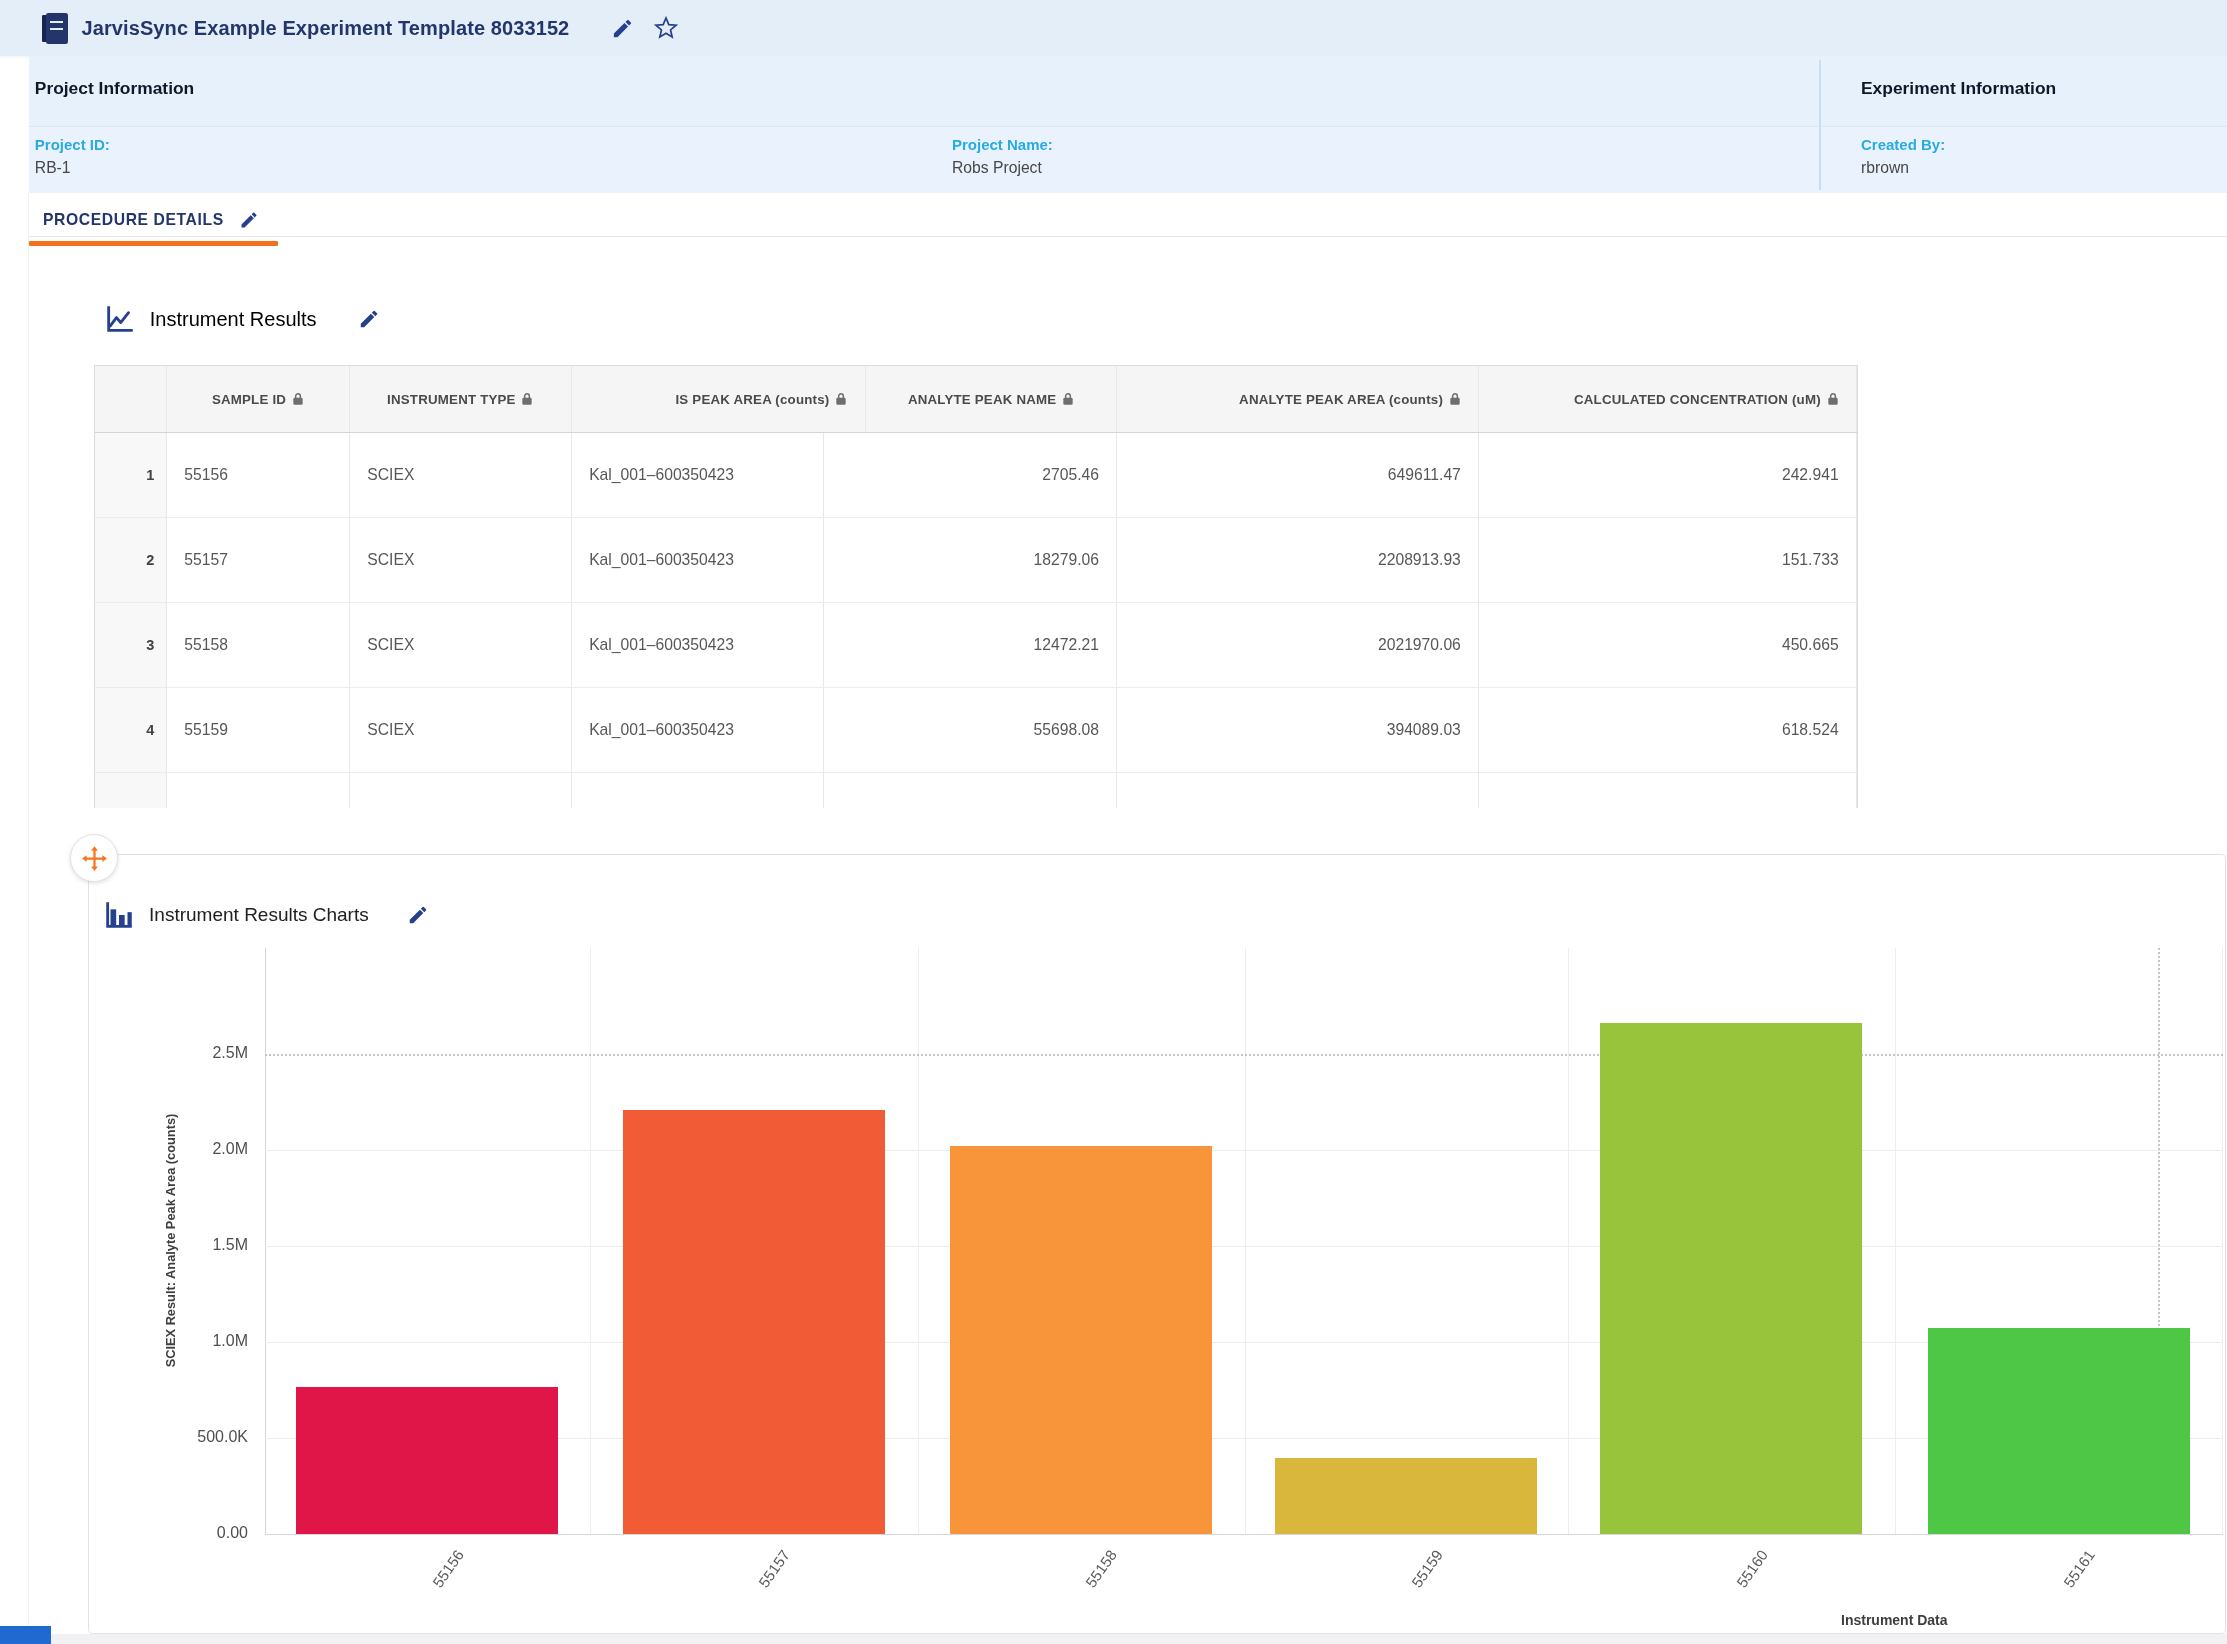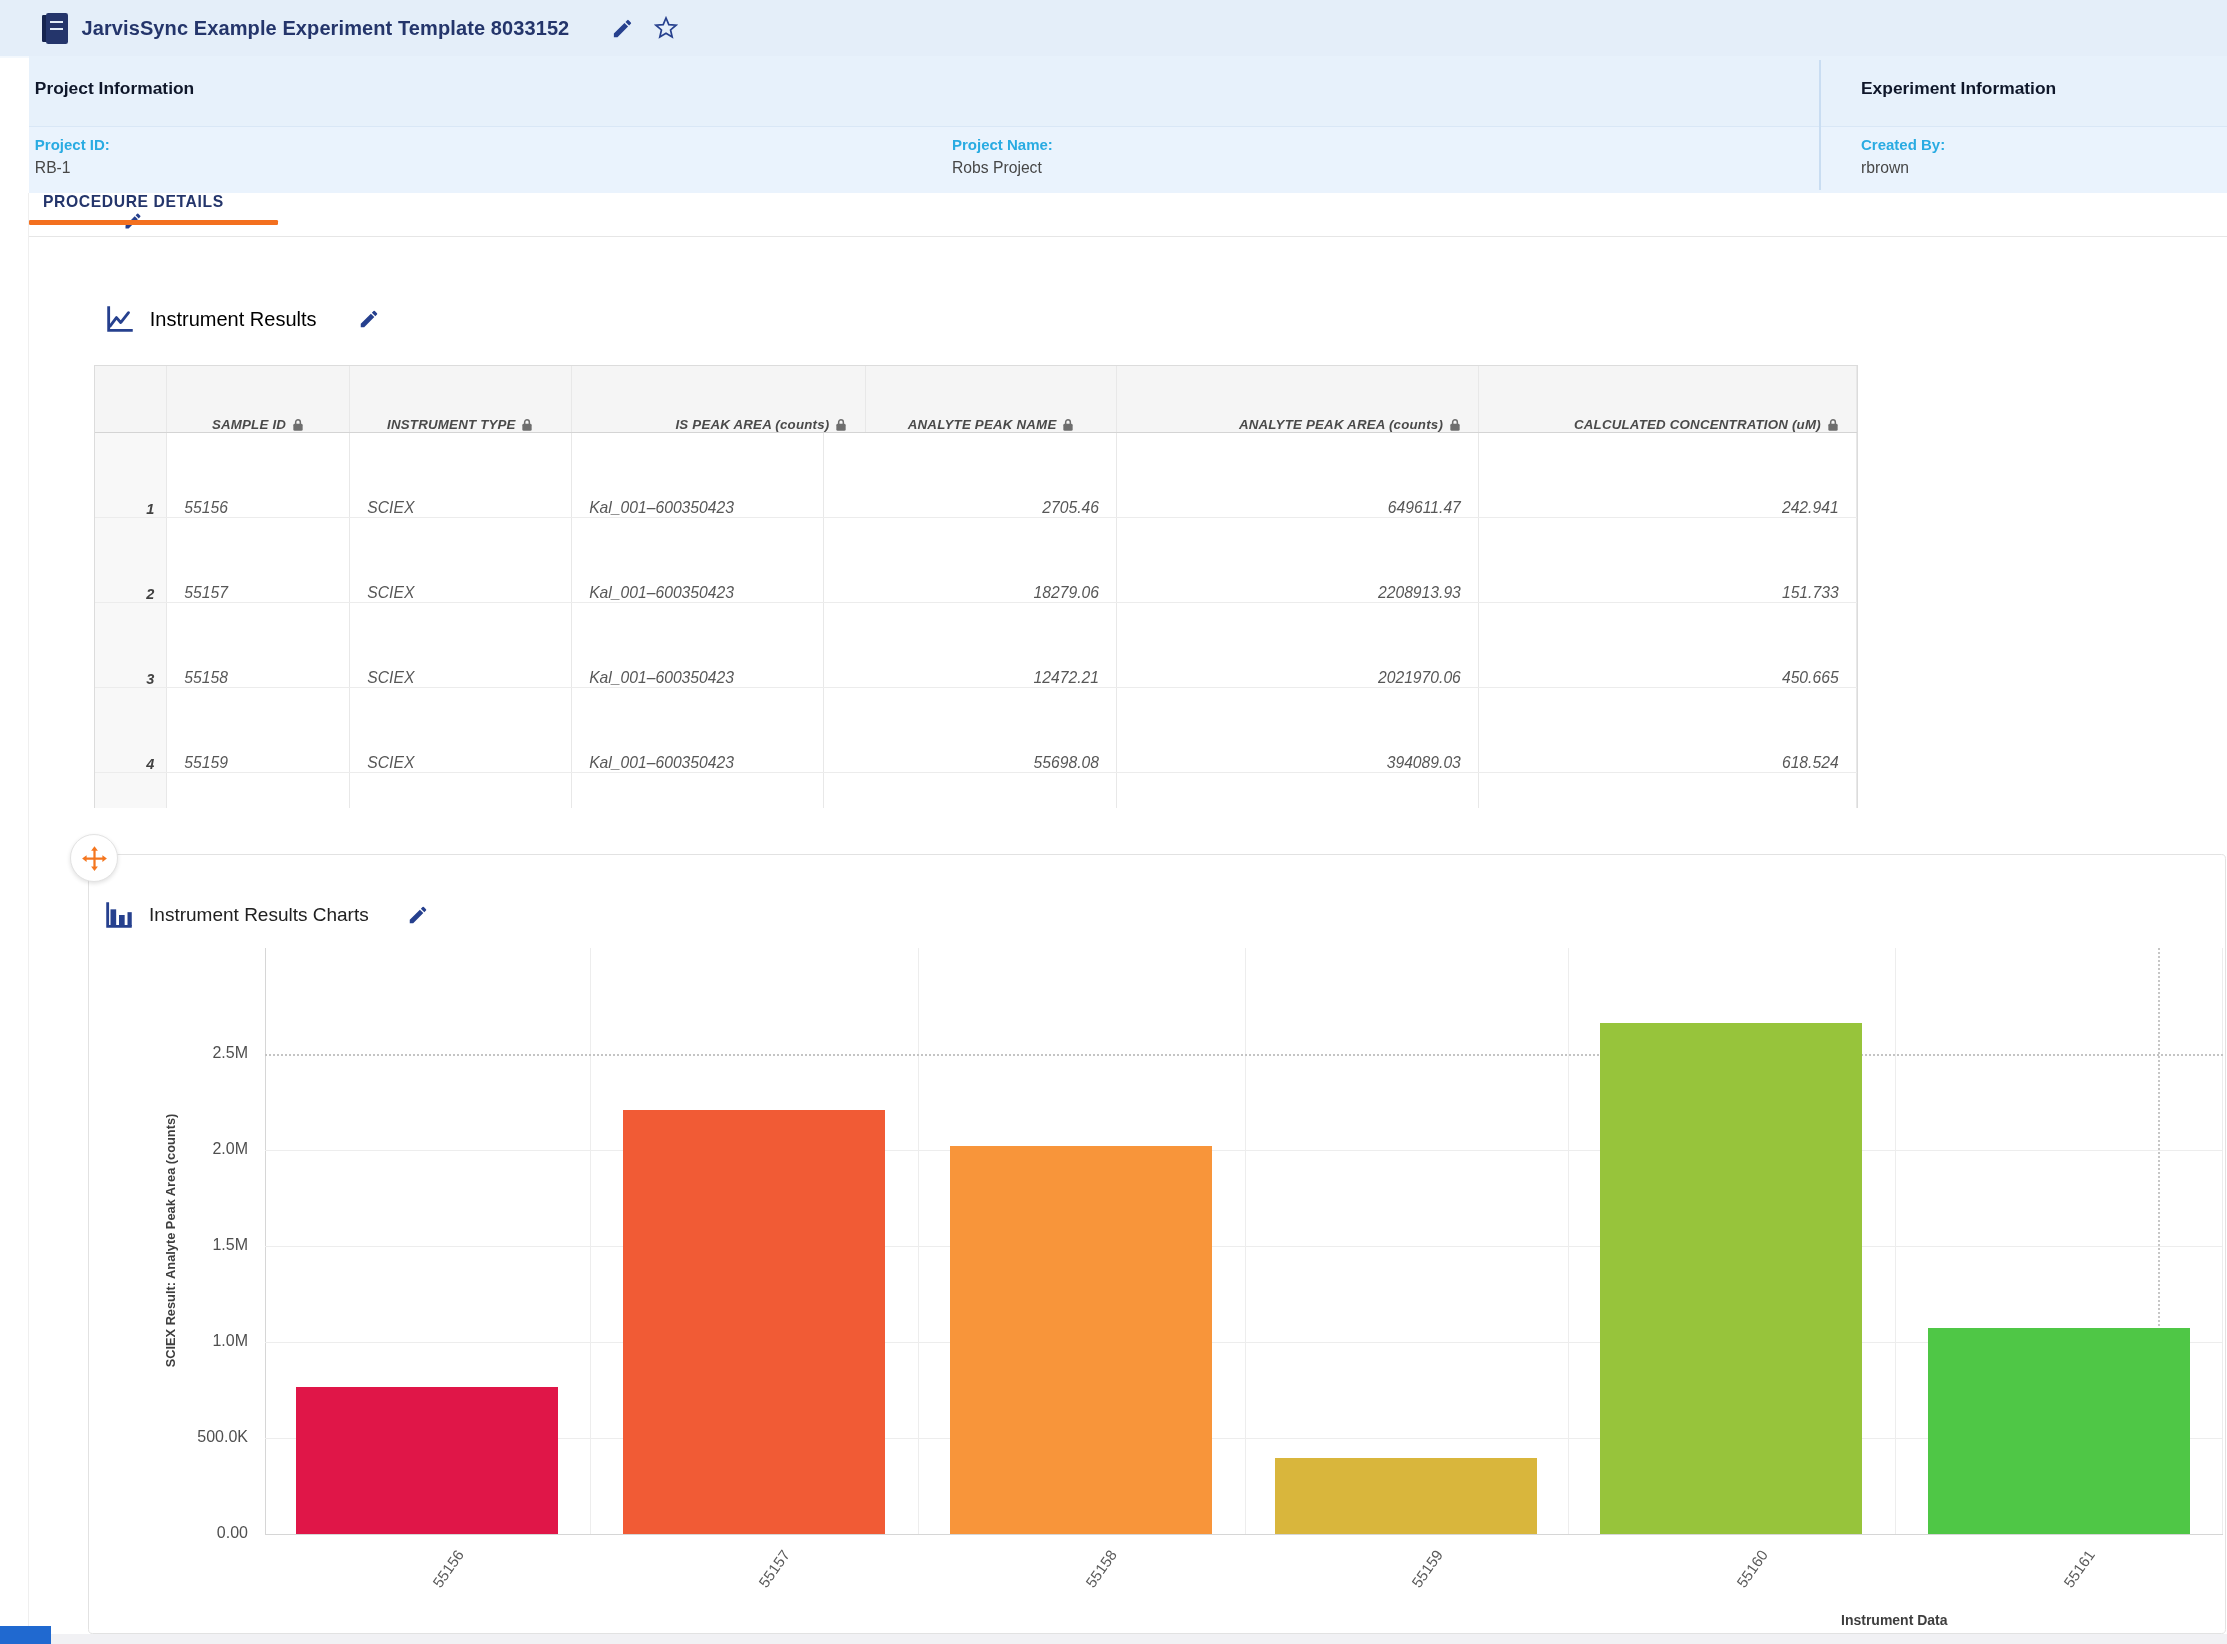--- a/index.html
+++ b/index.html
@@ -32,39 +32,39 @@
   .field .flabel{font-size:15px;font-weight:bold;color:#29ABE2;line-height:23px;}
   .field .fvalue{font-size:15.7px;color:#474747;line-height:23px;}
   .f-projid{left:5.8px;}
   .f-projname{left:923px;}
   .f-createdby{left:1832px;}
 
   
   .tabbar{position:absolute;left:28px;top:193px;width:2200px;height:43px;background:#fff;
           border-bottom:1.7px solid #E6E6E6;}
   .left-gutter{position:absolute;left:28px;top:193px;width:1.2px;height:1441px;background:#EFEFEF;}
-  .tab{position:absolute;left:0;top:0;height:32px;display:flex;align-items:center;cursor:pointer;flex-direction:column;}
+  .tab{position:absolute;left:0;top:0;height:53px;display:flex;align-items:center;cursor:pointer;}
   .tab-label{margin-left:15px;font-size:15.7px;font-weight:bold;color:#24356B;letter-spacing:0.6px;}
   .tab-pencil{margin-left:15px;}
   .tab-underline{position:absolute;left:1.2px;bottom:0;width:249px;height:4.6px;background:#F3701F;border-radius:1.2px;}
 
   
   .ir-heading{position:absolute;left:103px;top:302px;display:flex;align-items:center;}
   .ir-title{margin-left:12.8px;font-size:20px;font-weight:500;color:#000000;}
   .ir-pencil{margin-left:41px;}
 
   
   .grid{position:absolute;left:94px;top:365px;width:1764px;height:443px;overflow:hidden;
         border-top:1.2px solid #DCDCDC;border-left:1.2px solid #DCDCDC;border-right:1.2px solid #DCDCDC;
         box-sizing:border-box;background:#fff;}
   .grid-row{display:flex;}
   .hrow{height:66px;background:#F5F5F5;border-bottom:1.2px solid #D4D4D4;}
   .brow{height:84px;border-bottom:1.2px solid #ECECEC;background:#fff;}
-  .cell{box-sizing:border-box;display:flex;align-items:flex-end;border-right:1.2px solid #E8E8E8;
-        font-size:15.7px;color:#575757;overflow:hidden;white-space:nowrap;font-style:italic;}
+  .cell{box-sizing:border-box;display:flex;align-items:center;border-right:1.2px solid #E8E8E8;
+        font-size:15.7px;color:#575757;overflow:hidden;white-space:nowrap;}
   .hcell{font-size:13.3px;font-weight:bold;color:#4A4A4A;letter-spacing:0.2px;gap:5.8px;}
   .hcell.c-center{justify-content:center;}
   .hcell.c-right{justify-content:flex-end;padding-right:16px;}
   .cell.c-left{padding-left:17.4px;}
   .cell.c-right{justify-content:flex-end;padding-right:17.4px;}
   .rownum{background:#F8F8F8;justify-content:flex-end;padding-right:11.6px;
           font-size:14.5px;font-weight:bold;color:#424242;}
   .hrow .rownum{background:#F5F5F5;}
 
   

